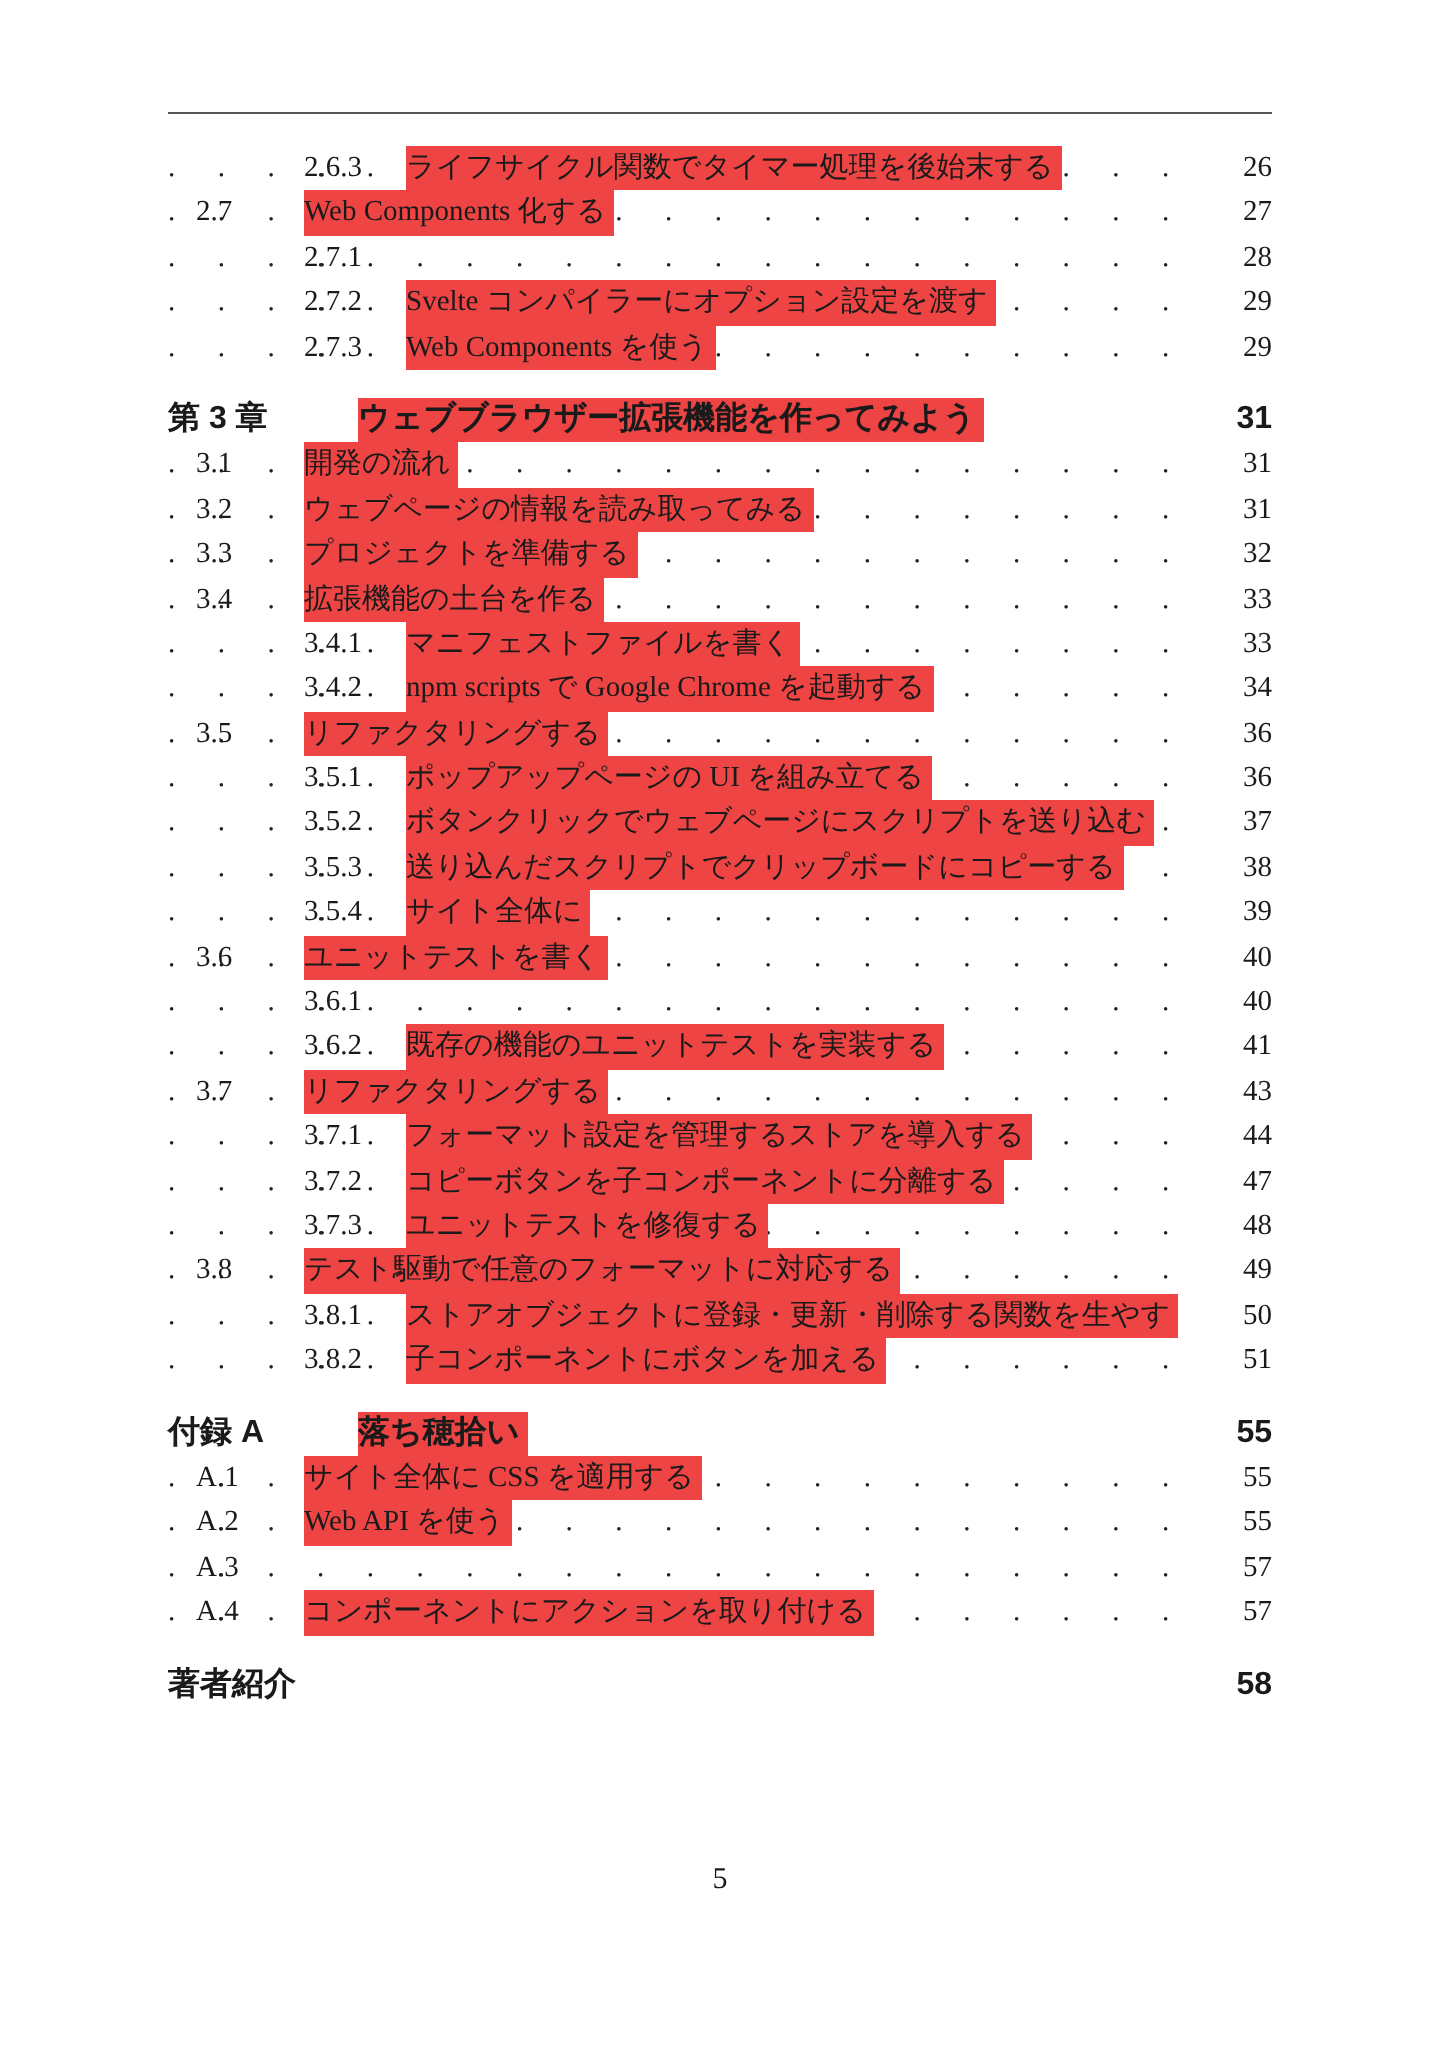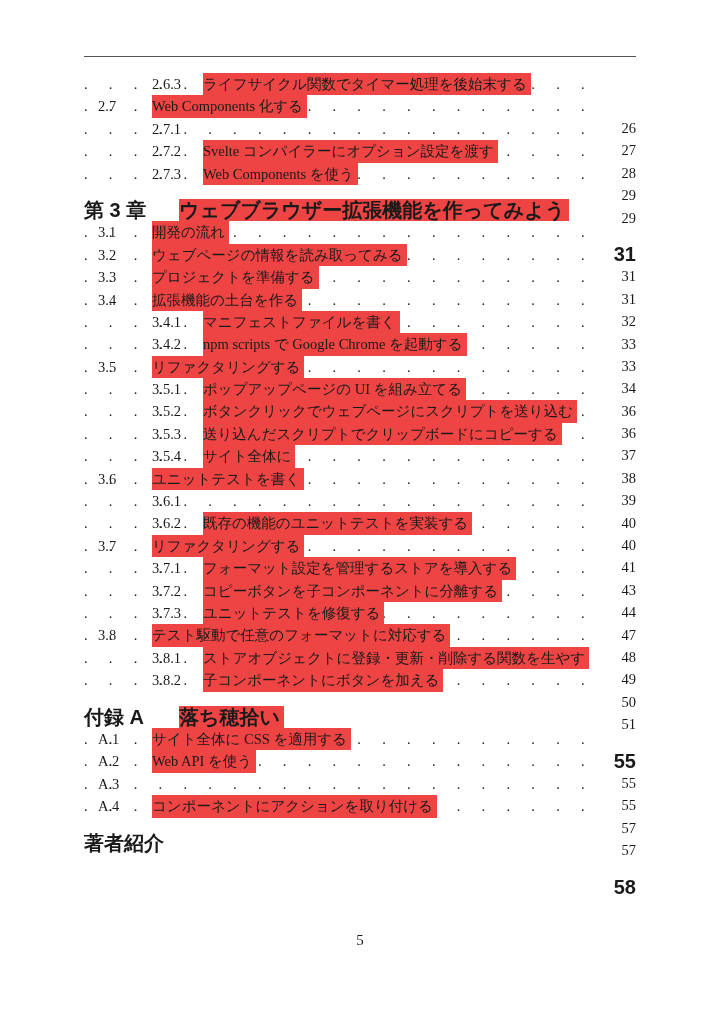--- a/index.html
+++ b/index.html
@@ -7,26 +7,26 @@
          font-family: "Liberation Serif", "DejaVu Serif", serif; color: #1a1a1a; }
   .rule { position: absolute; left: 84px; top: 56px; width: 552px; height: 0;
           border-top: 1px solid #555; }
   .toc { position: absolute; left: 84px; top: 73px; width: 552px; }
   .row { position: relative; height: 22.4px; line-height: 22.4px; font-size: 14.5px; white-space: nowrap; }
   .num { position: absolute; top: 0; }
   .title { position: absolute; top: 0; background: #ef4444; padding-right: 4px; z-index: 2; }
   .leader { position: absolute; top: 0; right: 40px; left: 0; overflow: hidden; text-align: right;
             letter-spacing: 0; color: #222; z-index: 1; }
   .leader span { letter-spacing: 8.8px; }
-  .page { position: absolute; right: 0; top: 0; text-align: left; margin-top: 44px; }
+  .page { position: absolute; right: 0; top: 0; text-align: left; }
   .sec .num { left: 14px; }
   .sec .title { left: 68px; }
   .sub .num { left: 68px; }
   .sub .title { left: 119px; }
-  .chap { font-family: "Liberation Sans", "DejaVu Sans", sans-serif; font-weight: bold; font-size: 20px; }
+  .chap { font-family: "Liberation Sans", "DejaVu Sans", sans-serif; font-weight: bold; font-size: 16px; }
   .chap .num { left: 0; }
   .chap .title { left: 68px; margin-left: 27px; }
   .chap-gap { height: 14px; }
   .folio { position: absolute; top: 932px; left: 0; width: 720px; text-align: center; font-size: 15px; }
 </style>
 </head>
 <body>
 
 <div class="rule"></div>
 

